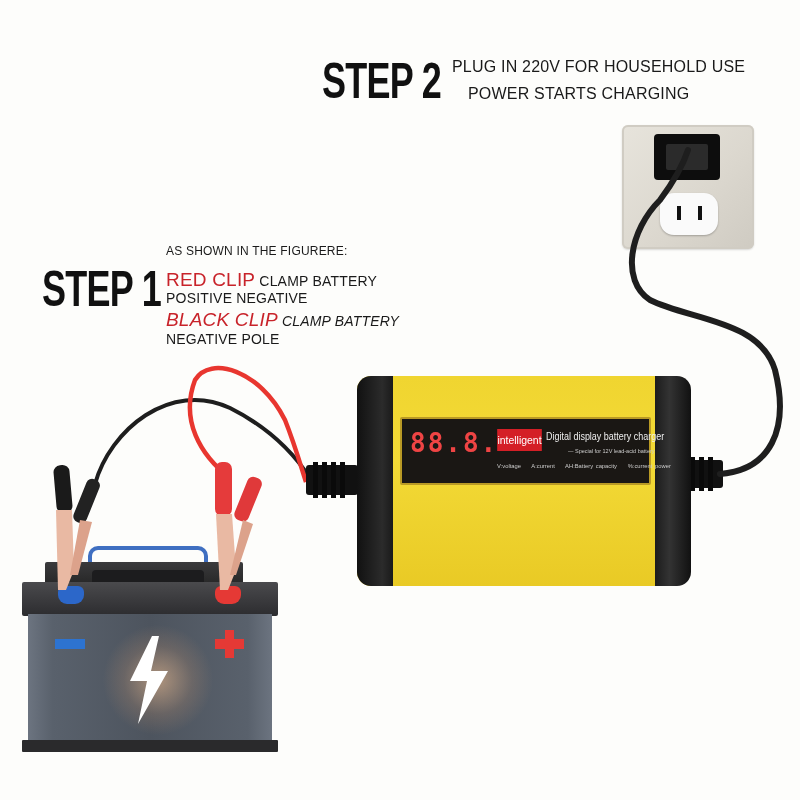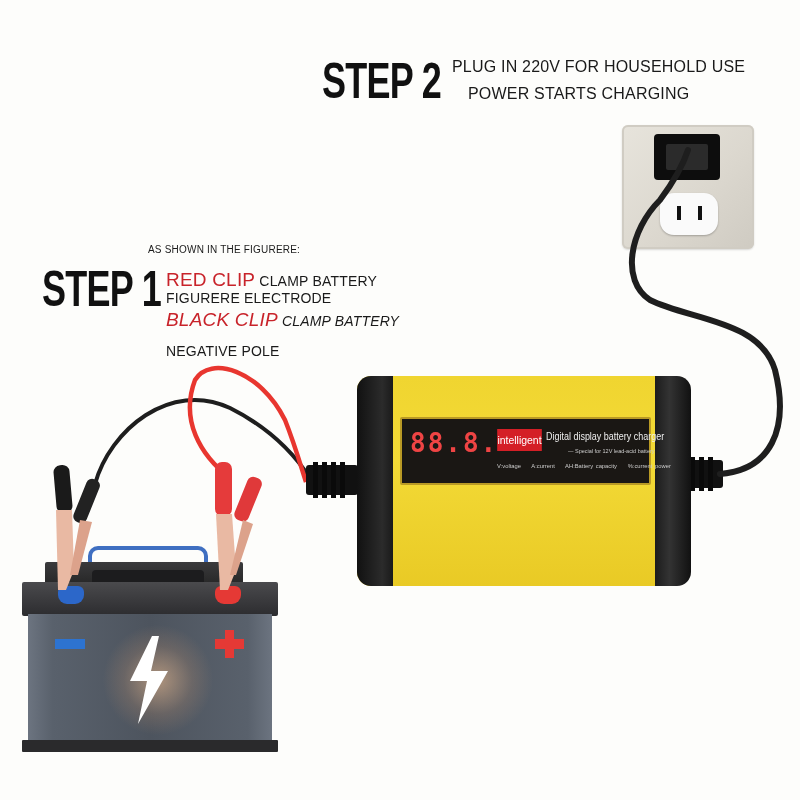--- a/index.html
+++ b/index.html
@@ -143,29 +143,29 @@
   svg.overlay { position: absolute; left: 0; top: 0; pointer-events: none; }
 </style>
 </head>
 <body>
 
 <div id="step2-title" class="step-title">STEP 2</div>
 <div class="caption" style="left:452px; top:59px;">PLUG IN 220V FOR HOUSEHOLD USE</div>
 <div class="caption" style="left:468px; top:86px;">POWER STARTS CHARGING</div>
 
 <div id="step1-title" class="step-title">STEP 1</div>
-<div class="caption" style="left:148px; top:245px; font-size:10px;text-align:right;">AS SHOWN IN THE FIGURERE:</div>
+<div class="caption" style="left:166px; top:245px; font-size:12px;text-align:right;">AS SHOWN IN THE FIGURERE:</div>
 <div class="caption" style="left:166px; top:270px; font-size:14px;text-align:center;">
   <span class="red big">RED CLIP</span><span> CLAMP BATTERY</span>
 </div>
-<div class="caption red" style="left:166px; top:291px; font-size:14px;">FIGURERE ELECTRODE</div>
+<div class="caption red" style="left:166px; top:291px; font-size:14px;">POSITIVE NEGATIVE</div>
 <div class="caption" style="left:166px; top:310px; font-size:14px;font-style:italic;">
   <span class="red big">BLACK CLIP</span><span> CLAMP BATTERY</span>
 </div>
-<div class="caption" style="left:166px; top:344px; font-size:14px;">NEGATIVE POLE</div>
+<div class="caption" style="left:166px; top:332px; font-size:14px;">NEGATIVE POLE</div>
 
 <div id="outlet" class="abs"></div>
 <div id="outlet-top-socket" class="abs"></div>
 <div id="outlet-top-inner" class="abs"></div>
 <div id="outlet-bottom-socket" class="abs"></div>
 <div class="slot" style="left:677px;"></div>
 <div class="slot" style="left:698px;"></div>
 
 <div id="battery-handle" class="abs"></div>
 <div id="battery-top-ledge" class="abs"></div>

